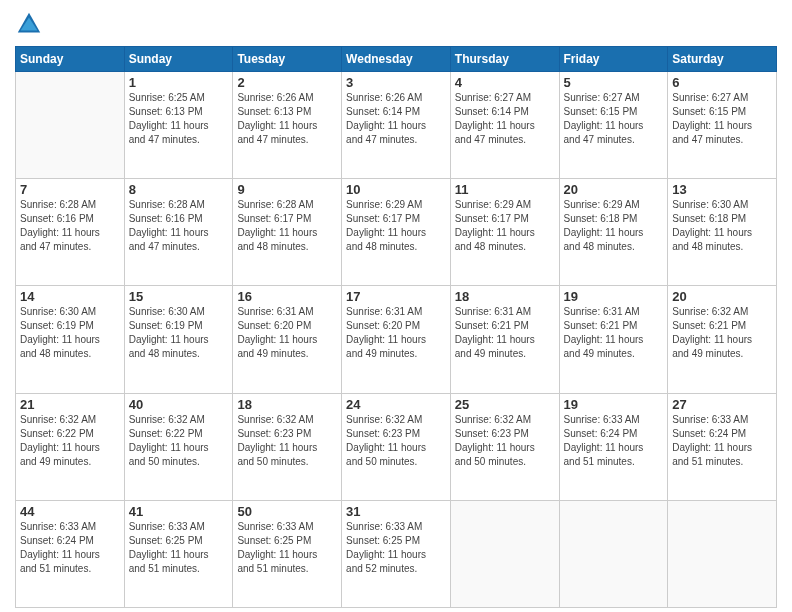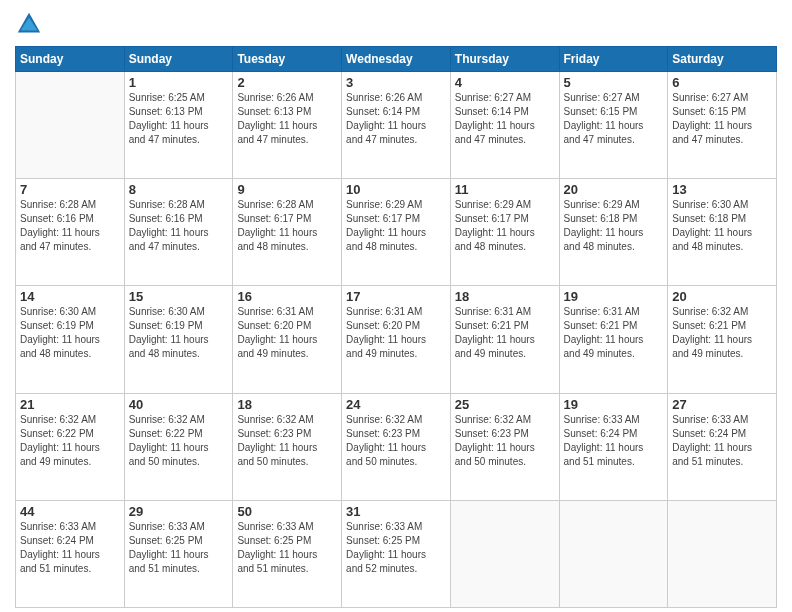--- a/index.html
+++ b/index.html
@@ -335,21 +335,21 @@
         </tr>
         <tr>
           <td>
             <span class="day-num">44</span>
             <div class="day-info" style="white-space: pre-line;">Sunrise: 6:33 AM
 Sunset: 6:24 PM
 Daylight: 11 hours
 and 51 minutes.</div>
           </td>
           <td>
-            <span class="day-num">29</span>
+            <span class="day-num">41</span>
             <div class="day-info" style="white-space: pre-line;">Sunrise: 6:33 AM
 Sunset: 6:25 PM
 Daylight: 11 hours
 and 51 minutes.</div>
           </td>
           <td>
             <span class="day-num">50</span>
             <div class="day-info" style="white-space: pre-line;">Sunrise: 6:33 AM
 Sunset: 6:25 PM
 Daylight: 11 hours

